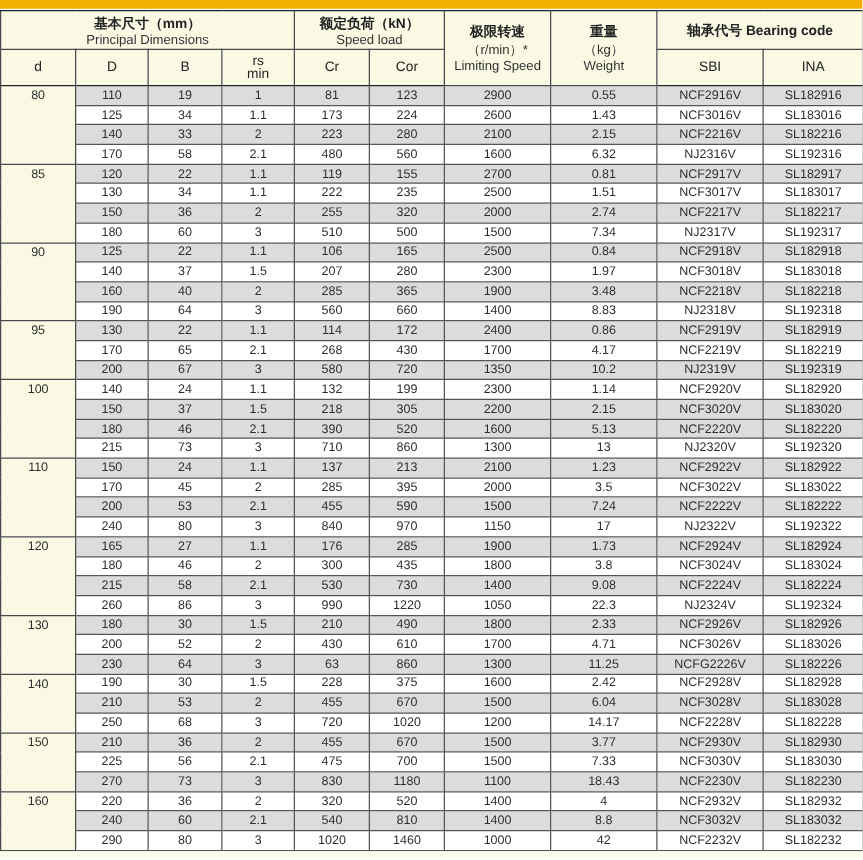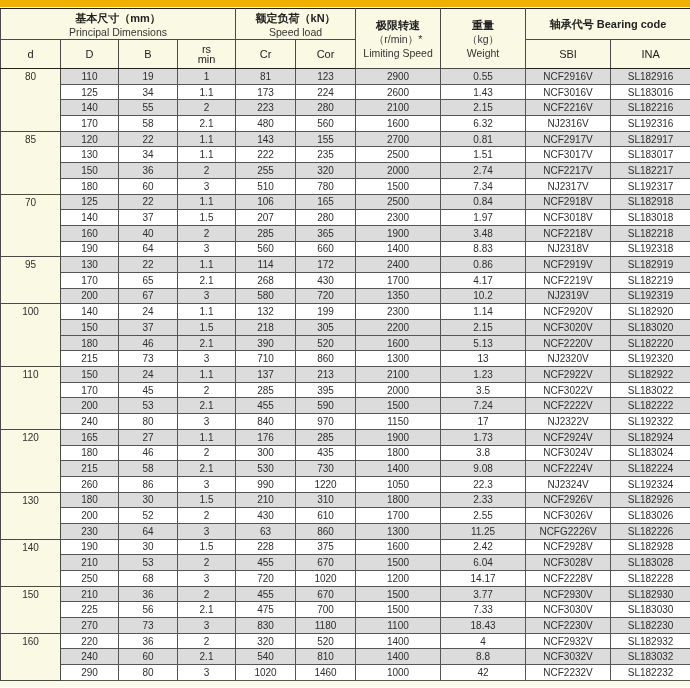--- a/index.html
+++ b/index.html
@@ -99,21 +99,21 @@
         <td>1.1</td>
         <td>173</td>
         <td>224</td>
         <td>2600</td>
         <td>1.43</td>
         <td>NCF3016V</td>
         <td>SL183016</td>
       </tr>
       <tr class="shaded">
         <td>140</td>
-        <td>55</td>
+        <td>33</td>
         <td>2</td>
         <td>223</td>
         <td>280</td>
         <td>2100</td>
         <td>2.15</td>
         <td>NCF2216V</td>
         <td>SL182216</td>
       </tr>
       <tr>
         <td>170</td>
@@ -124,21 +124,21 @@
         <td>1600</td>
         <td>6.32</td>
         <td>NJ2316V</td>
         <td>SL192316</td>
       </tr>
       <tr class="shaded group-start">
         <td class="dcol" rowspan="4">85</td>
         <td>120</td>
         <td>22</td>
         <td>1.1</td>
-        <td>143</td>
+        <td>119</td>
         <td>155</td>
         <td>2700</td>
         <td>0.81</td>
         <td>NCF2917V</td>
         <td>SL182917</td>
       </tr>
       <tr>
         <td>130</td>
         <td>34</td>
         <td>1.1</td>
@@ -158,28 +158,28 @@
         <td>2000</td>
         <td>2.74</td>
         <td>NCF2217V</td>
         <td>SL182217</td>
       </tr>
       <tr>
         <td>180</td>
         <td>60</td>
         <td>3</td>
         <td>510</td>
-        <td>780</td>
+        <td>500</td>
         <td>1500</td>
         <td>7.34</td>
         <td>NJ2317V</td>
         <td>SL192317</td>
       </tr>
       <tr class="shaded group-start">
-        <td class="dcol" rowspan="4">70</td>
+        <td class="dcol" rowspan="4">90</td>
         <td>125</td>
         <td>22</td>
         <td>1.1</td>
         <td>106</td>
         <td>165</td>
         <td>2500</td>
         <td>0.84</td>
         <td>NCF2918V</td>
         <td>SL182918</td>
       </tr>
@@ -384,34 +384,34 @@
         <td>22.3</td>
         <td>NJ2324V</td>
         <td>SL192324</td>
       </tr>
       <tr class="shaded group-start">
         <td class="dcol" rowspan="3">130</td>
         <td>180</td>
         <td>30</td>
         <td>1.5</td>
         <td>210</td>
-        <td>310</td>
+        <td>490</td>
         <td>1800</td>
         <td>2.33</td>
         <td>NCF2926V</td>
         <td>SL182926</td>
       </tr>
       <tr>
         <td>200</td>
         <td>52</td>
         <td>2</td>
         <td>430</td>
         <td>610</td>
         <td>1700</td>
-        <td>2.55</td>
+        <td>4.71</td>
         <td>NCF3026V</td>
         <td>SL183026</td>
       </tr>
       <tr class="shaded">
         <td>230</td>
         <td>64</td>
         <td>3</td>
         <td>63</td>
         <td>860</td>
         <td>1300</td>

